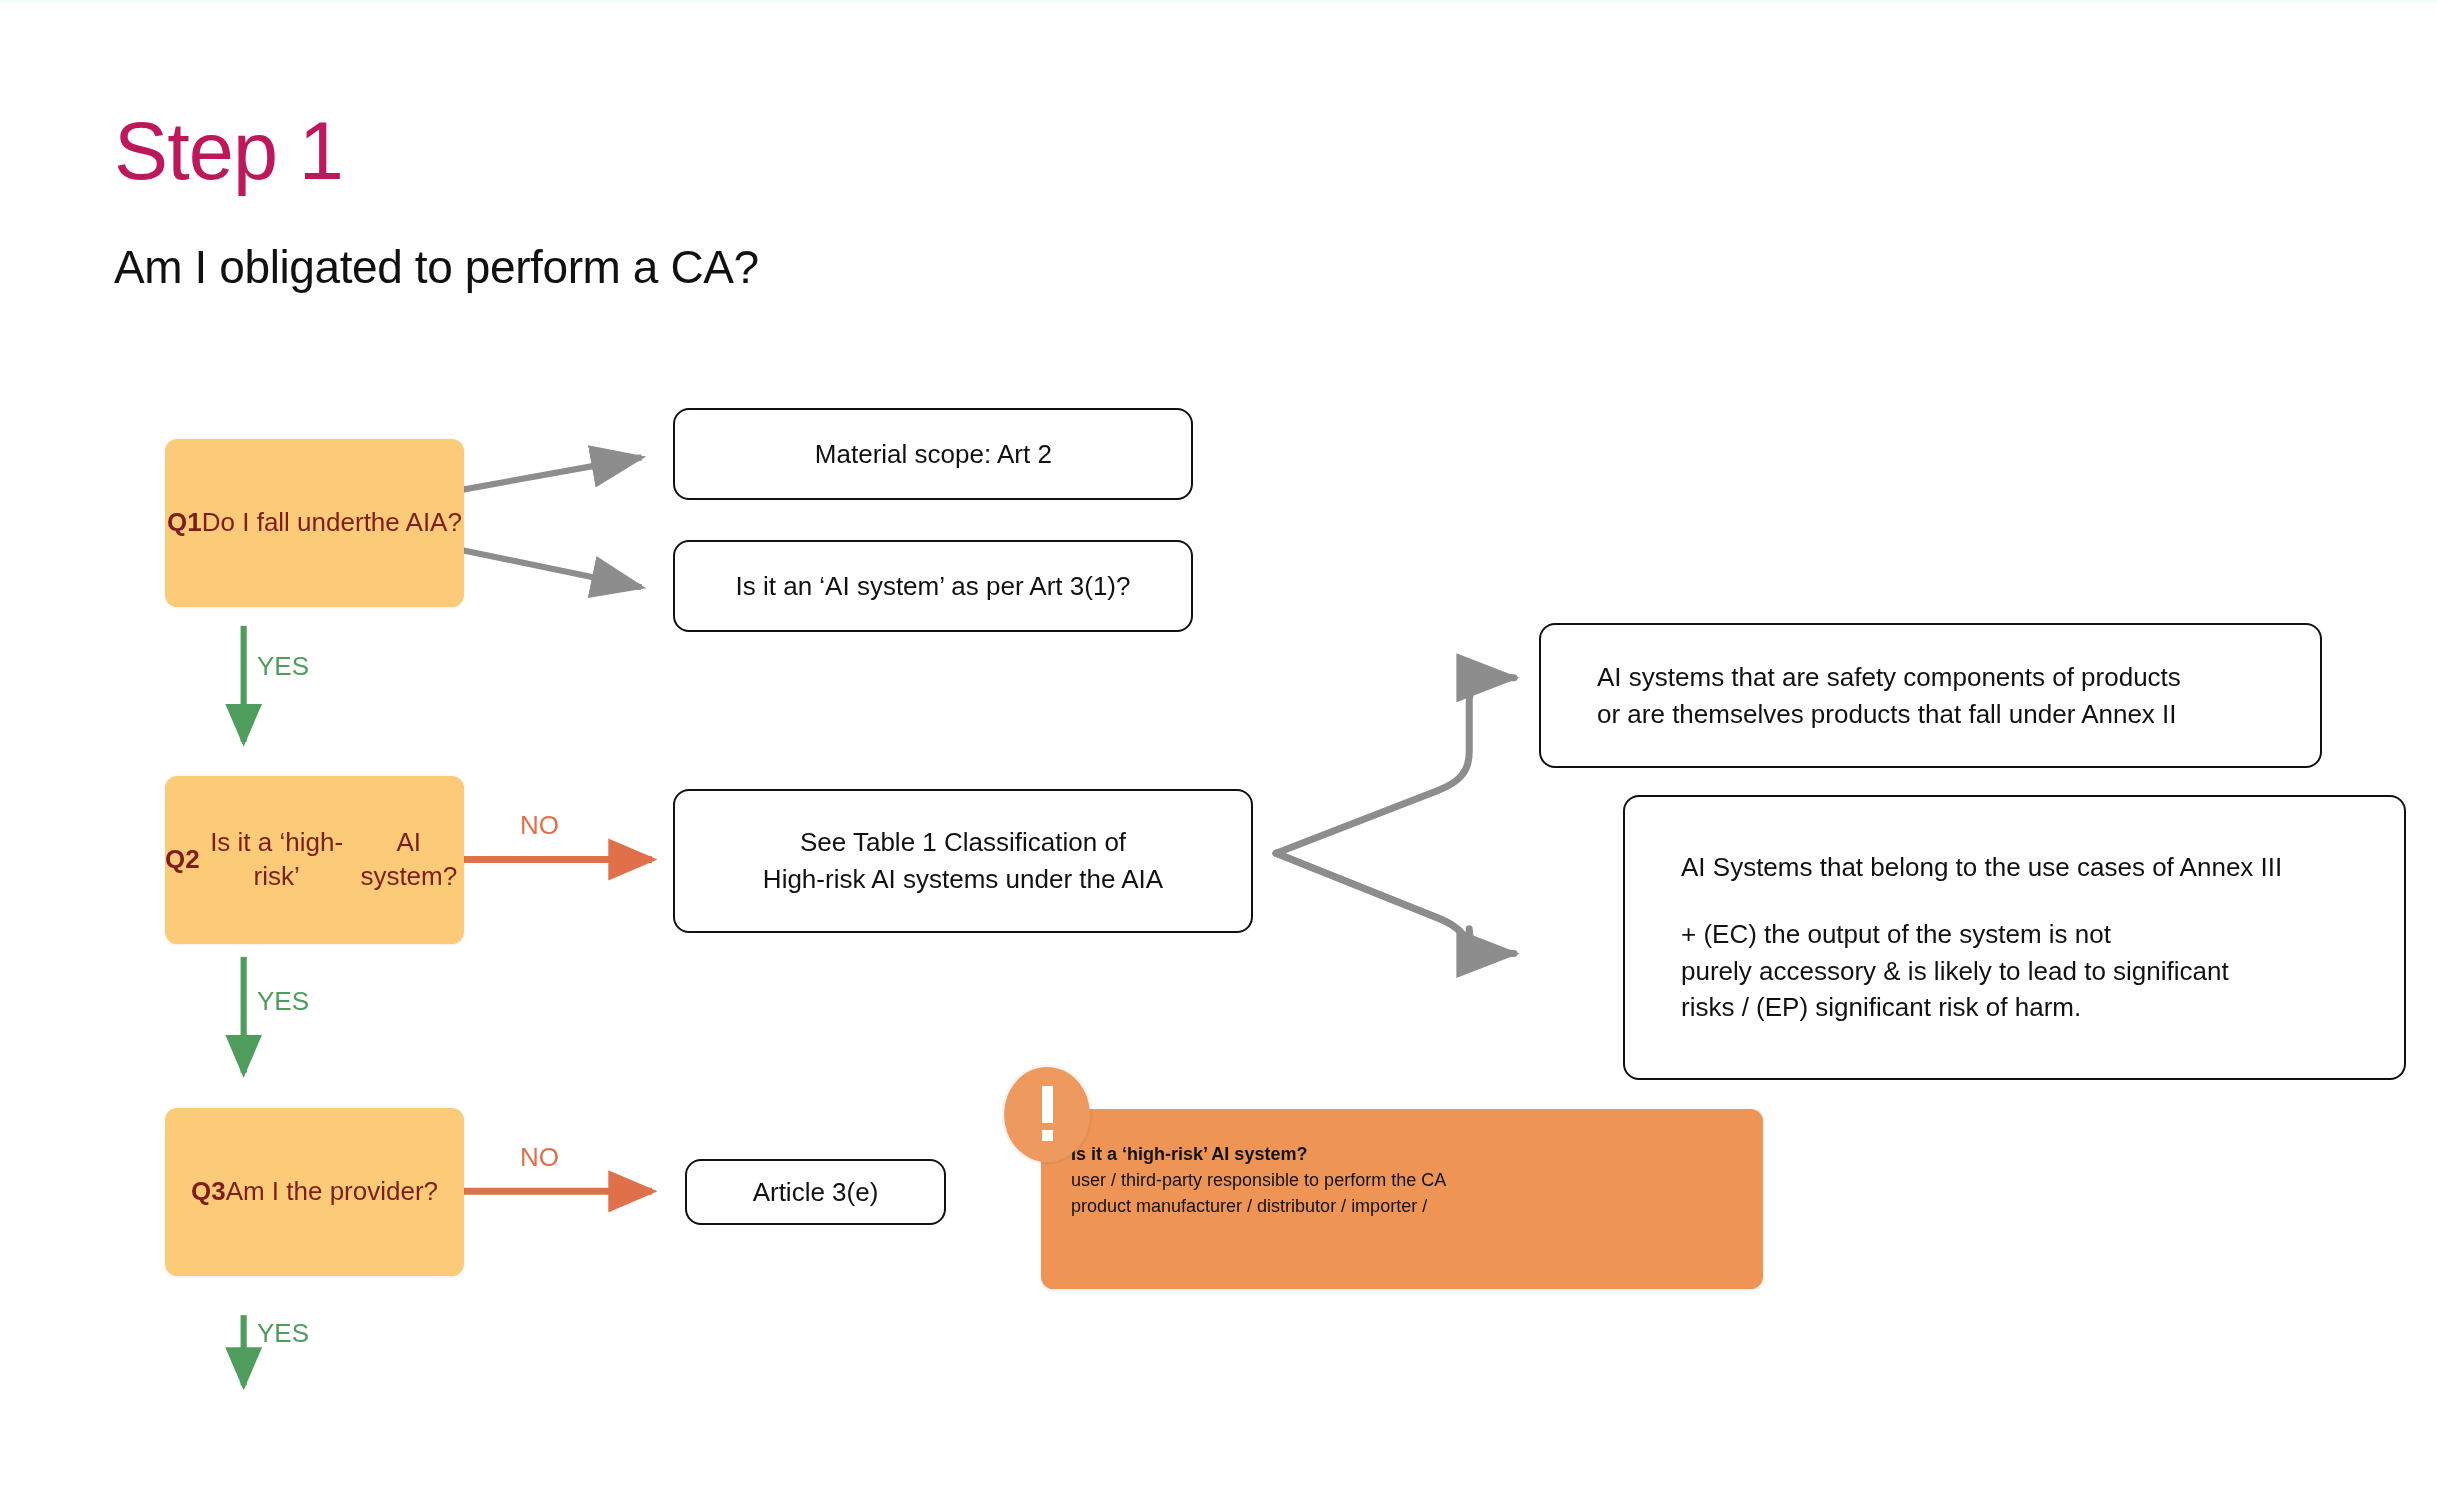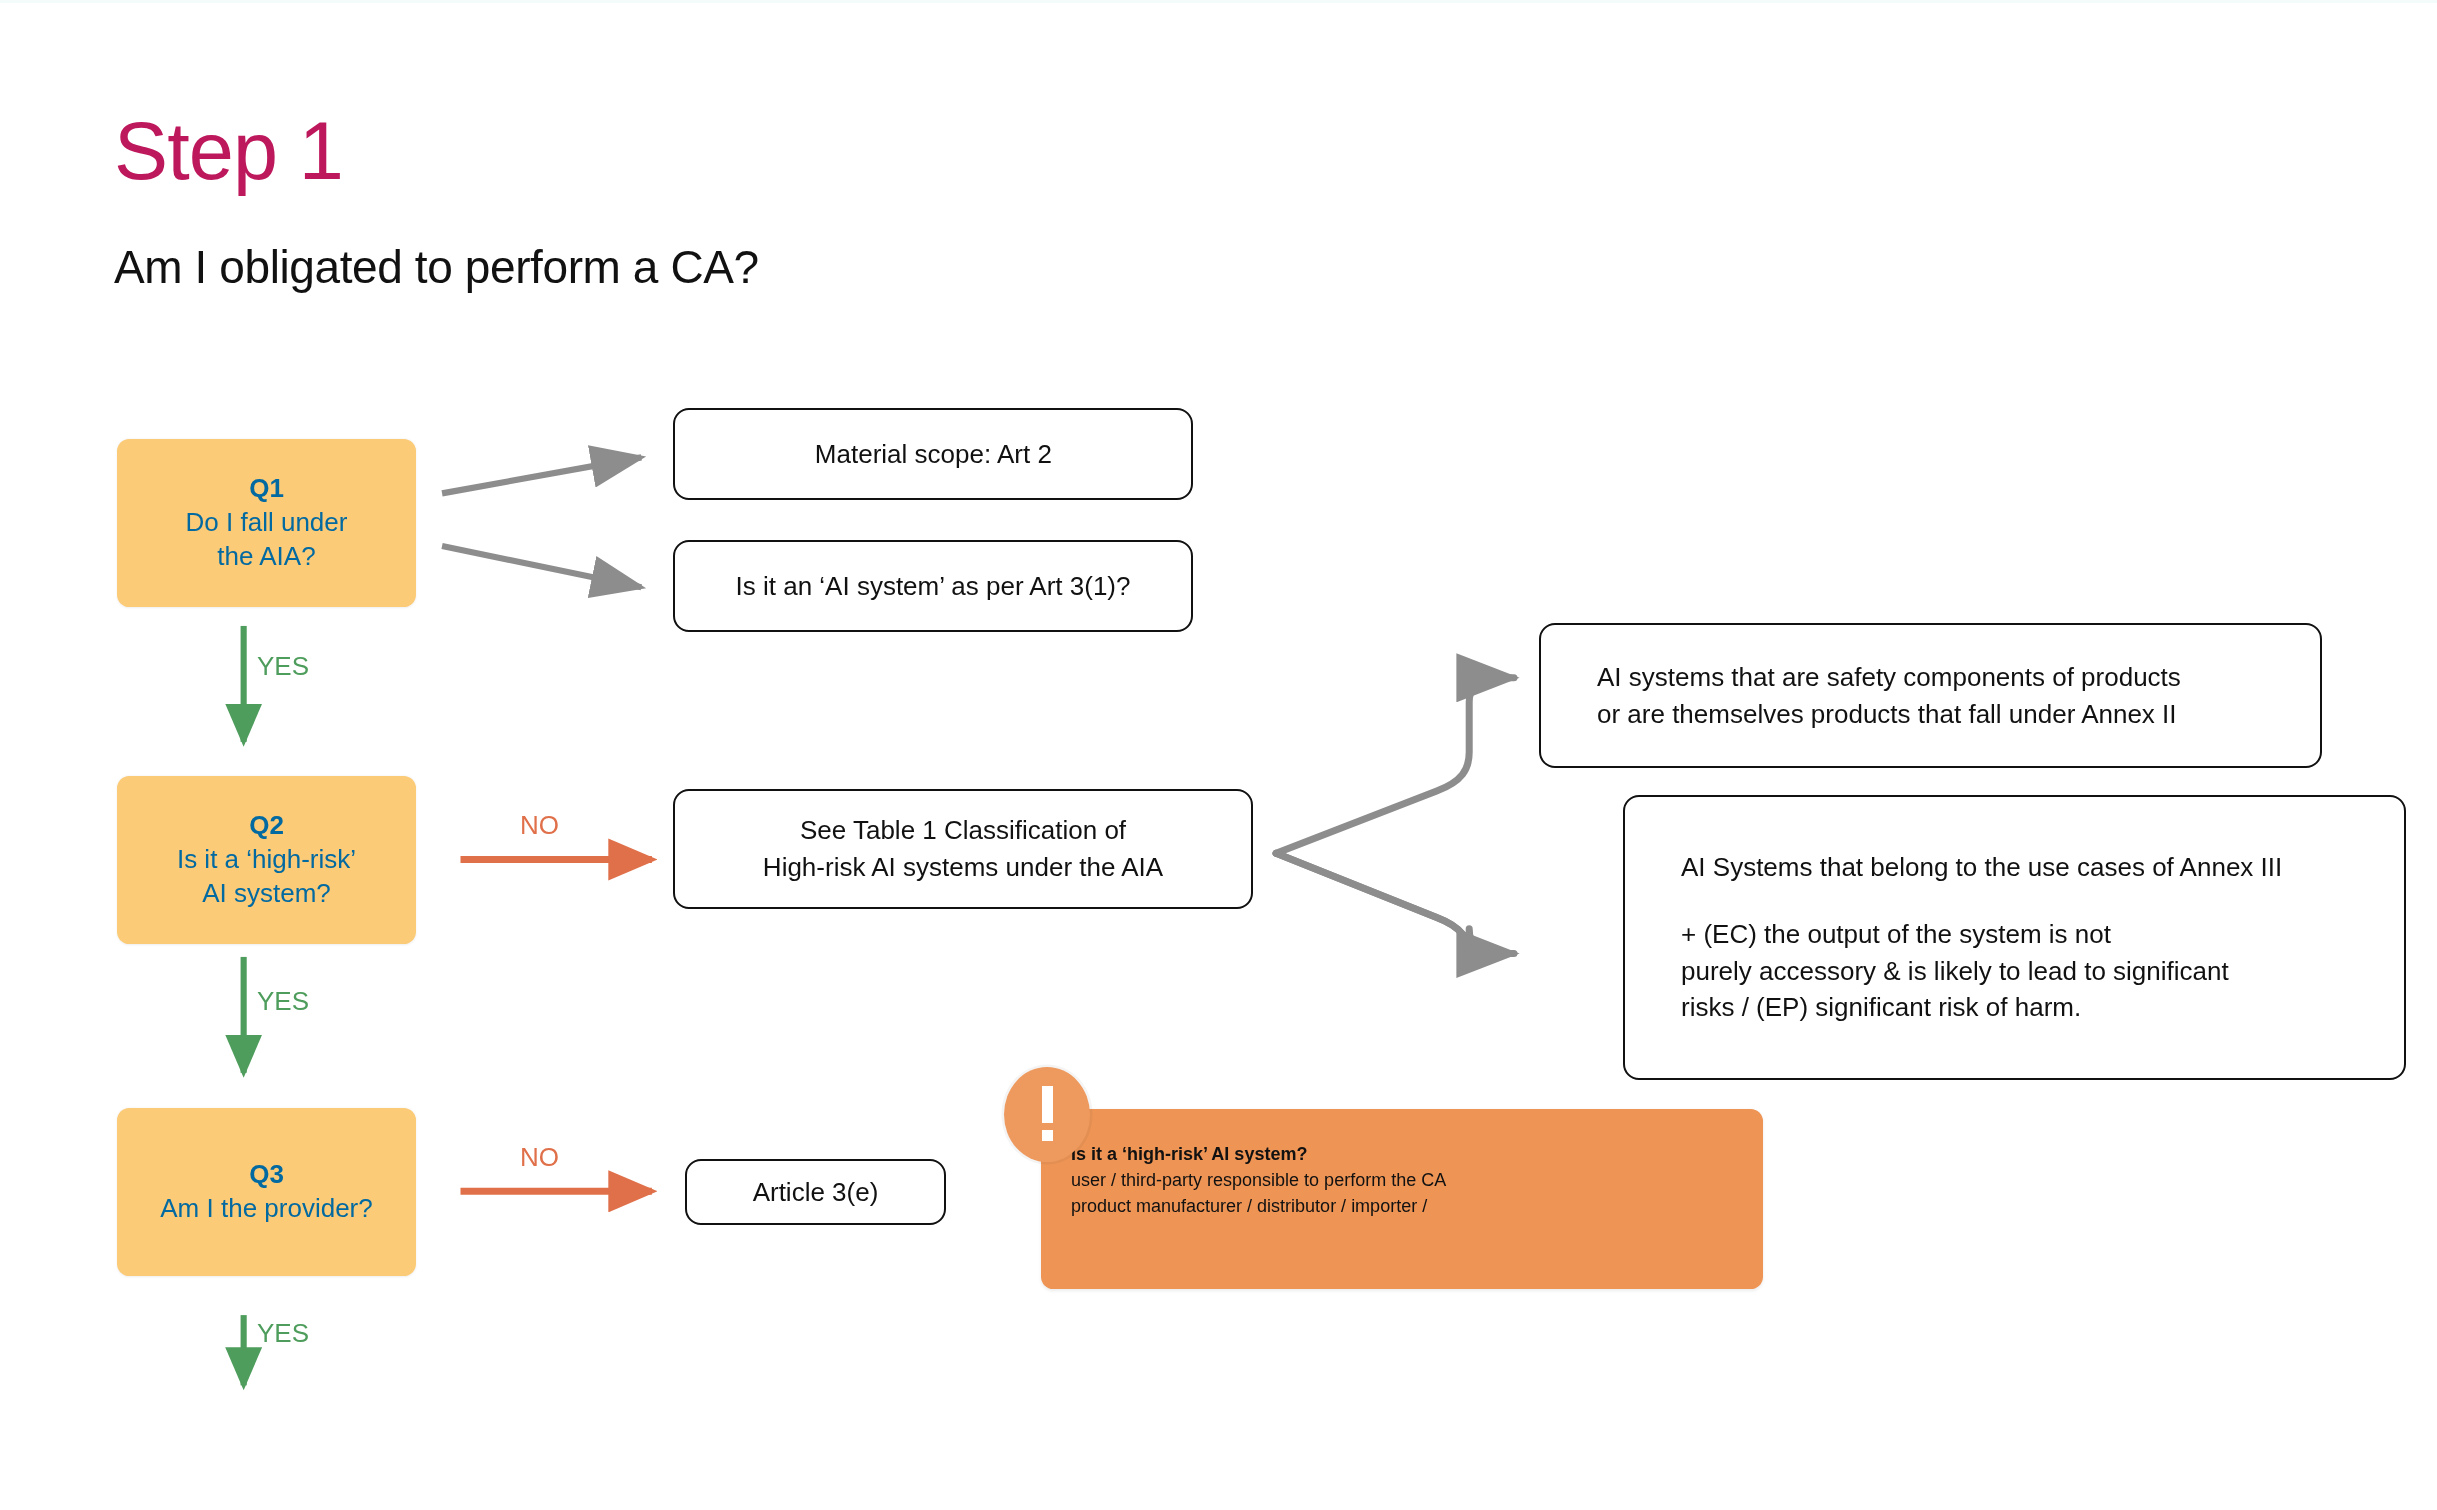--- a/index.html
+++ b/index.html
@@ -47,28 +47,29 @@
     font-weight: 400;
   }
 
   
   .qbox {
     position: absolute;
     background: #FBCB77;
     border-radius: 12.3px;
     box-sizing: border-box;
     display: flex;
-    flex-direction: column;
+    flex-direction: row;
     align-items: center;
     justify-content: center;
     text-align: center;
-    color: #0369a1;
+    color: #7f1d1d;
     font-size: 26px;
     line-height: 1.30;
     box-shadow: 0 0.9px 2.6px rgba(0,0,0,0.07);
+    margin-left: 48px;
   }
   .qbox .qid { font-weight: 700; }
   .qbox .qtext { font-weight: 400; }
 
   
   .wbox {
     position: absolute;
     background: #ffffff;
     border: 2.6px solid #111111;
     border-radius: 16px;
@@ -216,21 +217,21 @@
   </div>
 
   <div class="qbox" style="left:117px; top:776px; width:299px; height:168px;">
     <span class="qid">Q2</span>
     <span class="qtext">Is it a ‘high-risk’</span>
     <span class="qtext">AI system?</span>
   </div>
   <div class="yes-label" style="left:257px; top:988px;">YES</div>
   <div class="no-label" style="left:520px; top:812px;">NO</div>
 
-  <div class="wbox" style="left:673px; top:789px; width:580px; height:120px; flex-direction:column;">
+  <div class="wbox" style="left:673px; top:789px; width:580px; height:144px; flex-direction:column;">
     <span>See Table 1 Classification of</span>
     <span>High-risk AI systems under the AIA</span>
   </div>
 
   <div class="wbox left-align" style="left:1539px; top:623px; width:783px; height:145px; flex-direction:column; align-items:flex-start; justify-content:center;">
     <span>AI systems that are safety components of products</span>
     <span>or are themselves products that fall under Annex II</span>
   </div>
 
   <div class="wbox left-align" style="left:1623px; top:795px; width:783px; height:285px; flex-direction:column; align-items:flex-start; justify-content:center;">

